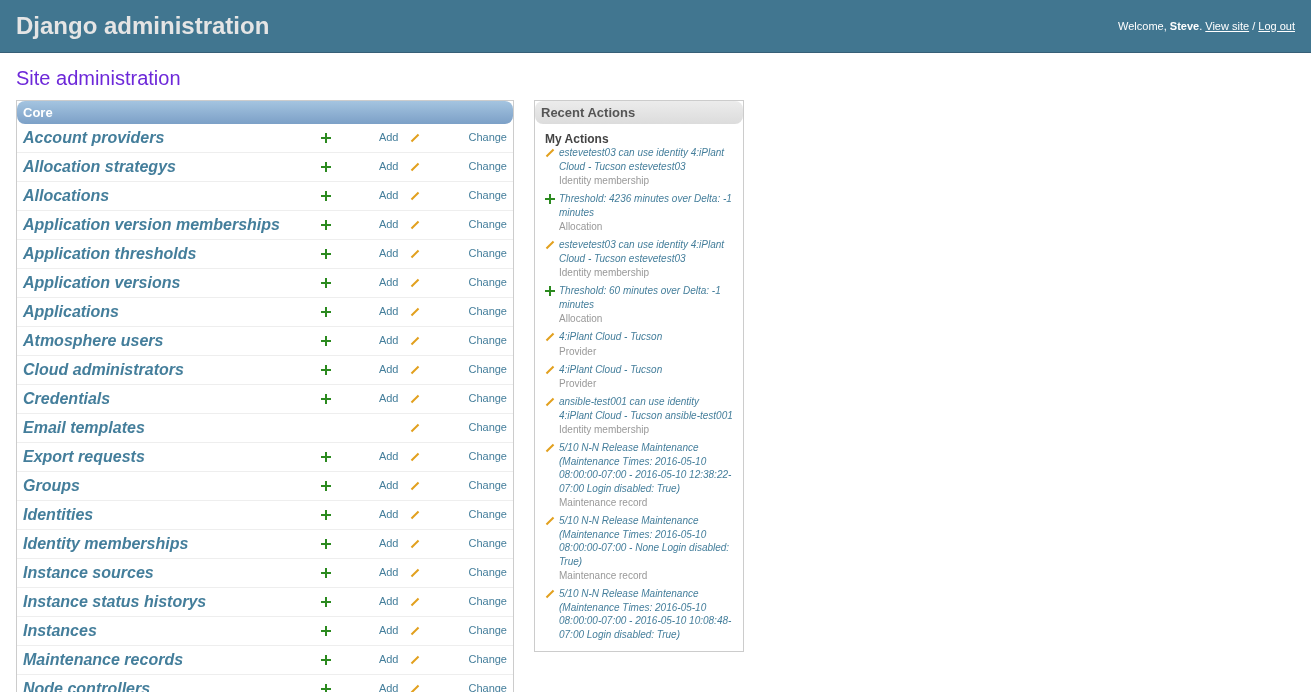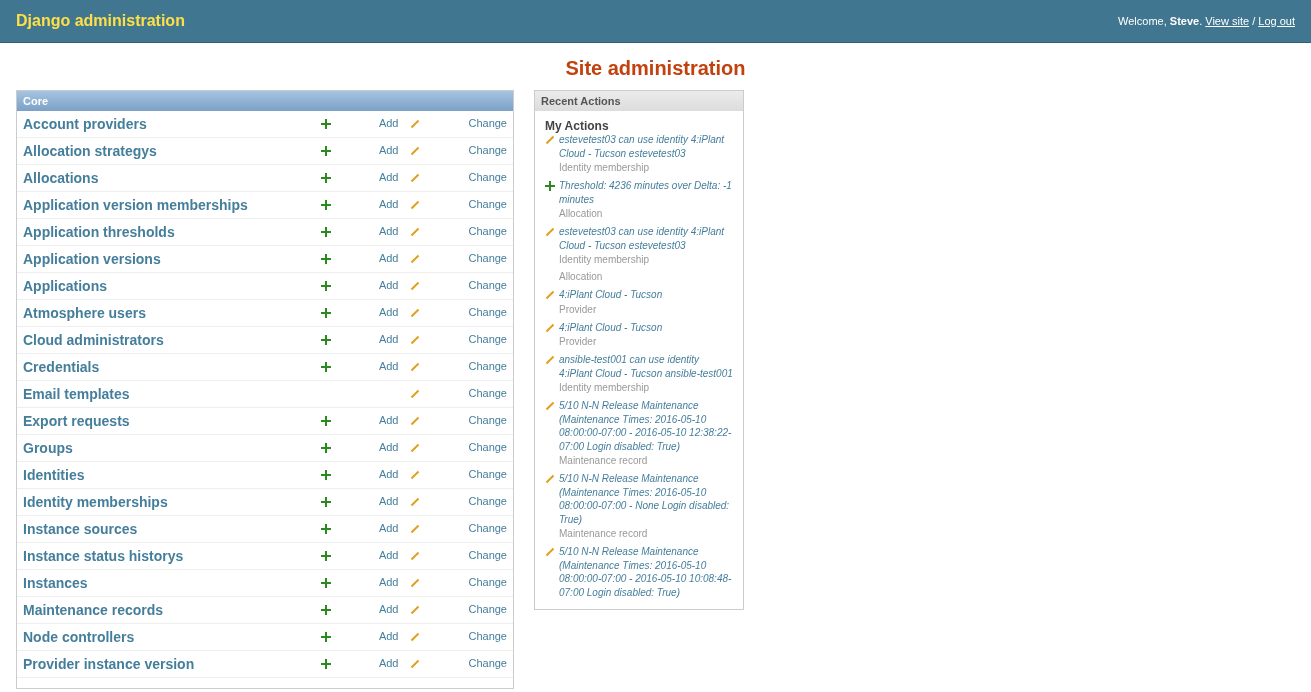--- a/index.html
+++ b/index.html
@@ -13,70 +13,70 @@
 #header {
   background: #417690;
   color: #ffc;
   padding: 12px 16px;
   display: flex;
   justify-content: space-between;
   align-items: center;
   border-bottom: 1px solid #365f77;
 }
 #branding {
-  font-size: 16px;
+  font-size: 24px;
   font-weight: bold;
-  color: #fde047;
+  color: #e5e5e5;
 }
 #user-tools {
   font-size: 11px;
   color: #fff;
 }
 #user-tools a, #user-tools strong, #user-tools span {
   color: #fff;
 }
 #content {
   padding: 14px 16px;
 }
 h1.page-title {
   font-size: 20px;
-  font-weight: 700;
-  color: #c2410c;
+  font-weight: 400;
+  color: #6d28d9;
   margin-bottom: 10px;
-  text-align: center;
 }
 #layout {
   display: flex;
   align-items: flex-start;
   gap: 20px;
 }
 .module {
   border: 1px solid #ccc;
   background: #fff;
   margin-bottom: 18px;
 }
 .module h2 {
   background: linear-gradient(#a4c4e0,#7ca0c7);
   color: #fff;
-  font-size: 11px;
+  font-size: 13px;
   padding: 4px 6px;
   font-weight: bold;
+  border-radius: 8px;
 }
 .module h2.grey {
   background: linear-gradient(#ececec,#dcdcdc);
   color: #555;
 }
 .app-module { width: 498px; }
 .actions-module { width: 210px; }
 table { width: 100%; border-collapse: collapse; }
 tr { border-bottom: 1px solid #eee; }
 tr:last-child { border-bottom: none; }
 th, td { padding: 5px 6px; font-size: 11px; vertical-align: middle; }
 th { text-align: left; width: 370px; }
-th a { color: #447e9b; font-weight: bold; text-decoration: none; font-size: 14px; }
+th a { color: #447e9b; font-weight: bold; text-decoration: none; font-size: 16px; font-style: italic; }
 td a { color: #447e9b; text-decoration: none; font-size: 11px; }
 .actions-module .inner { padding: 8px 10px; }
 .actions-module h3 {
   font-size: 12px;
   color: #444;
   font-weight: bold;
   margin-bottom: 0;
 }
 .action-item {
   margin-bottom: 2px;
@@ -403,20 +403,24 @@
             <div class="action-item">
               <span class="mini-icon icon-add"></span>
               <a href="#">Threshold: 4236 minutes over Delta: -1 minutes</a>
             </div>
             <div class="action-meta">Allocation</div>
             <div class="action-item">
               <span class="mini-icon icon-change"></span>
               <a href="#">estevetest03 can use identity 4:iPlant Cloud - Tucson estevetest03</a>
             </div>
             <div class="action-meta">Identity membership</div>
+            <div class="action-item">
+              <span class="mini-icon icon-add"></span>
+              <a href="#">Threshold: 60 minutes over Delta: -1 minutes</a>
+            </div>
             <div class="action-meta">Allocation</div>
             <div class="action-item">
               <span class="mini-icon icon-change"></span>
               <a href="#">4:iPlant Cloud - Tucson</a>
             </div>
             <div class="action-meta">Provider</div>
             <div class="action-item">
               <span class="mini-icon icon-change"></span>
               <a href="#">4:iPlant Cloud - Tucson</a>
             </div>

